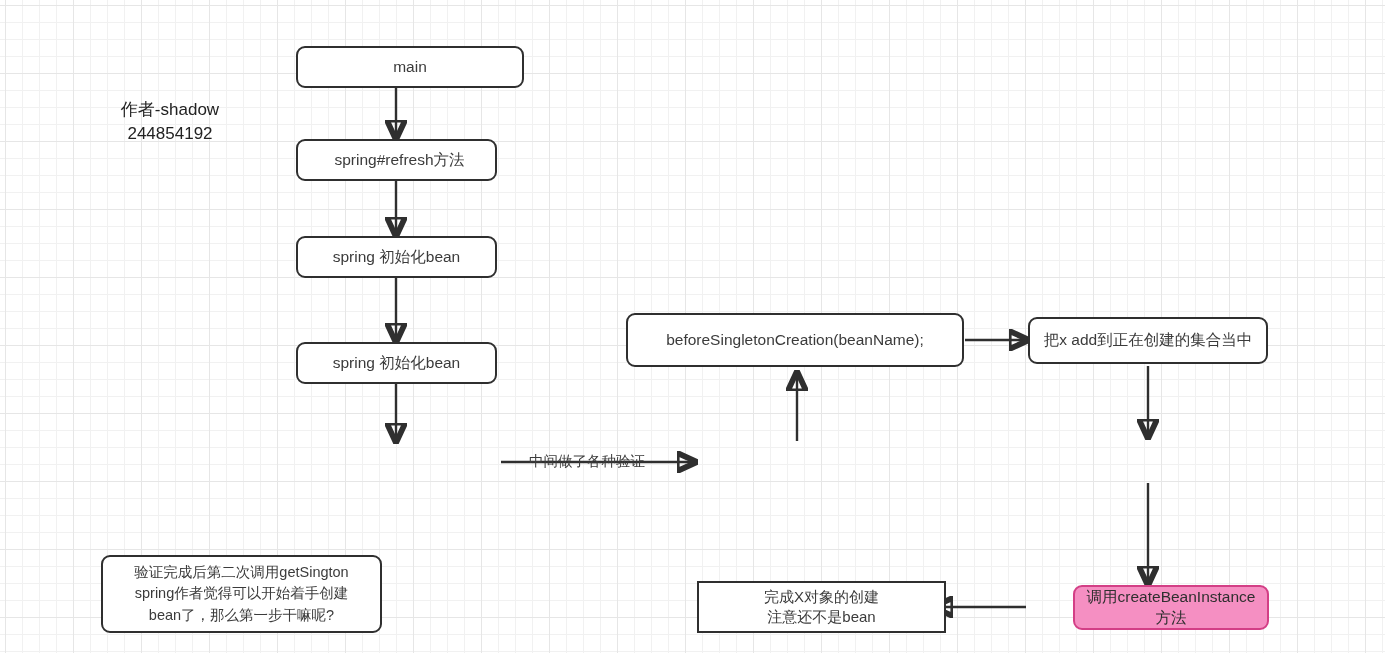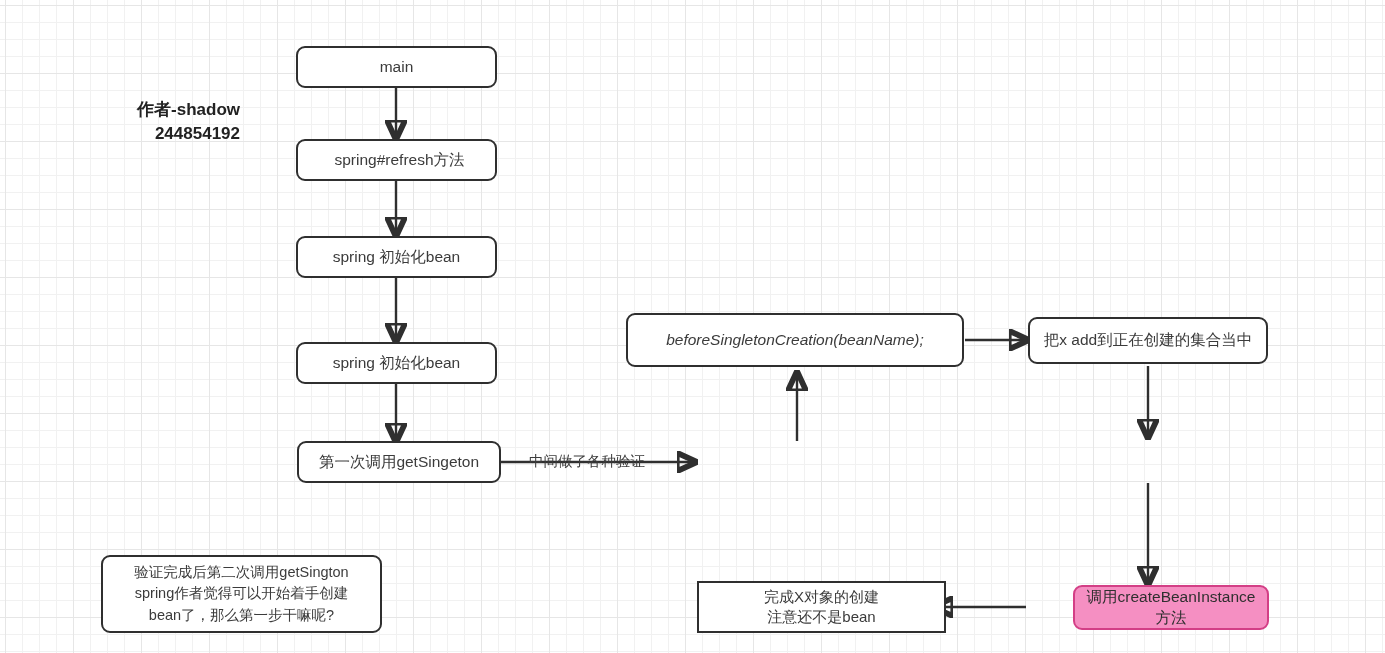--- a/index.html
+++ b/index.html
@@ -39,25 +39,25 @@
     padding: 2px 8px;
   }
   .node.square { border-radius: 0; }
   .node.pink {
     background: #f58fc2;
     border-color: #d33f86;
     color: #2f2f2f;
   }
   .author {
     position: absolute;
-    font-weight: bold;
+    font-weight: normal;
     font-size: 17px;
     color: #222222;
     line-height: 1.4;
-    text-align: right;
+    text-align: center;
     white-space: pre-line;
   }
   .edge-label {
     position: absolute;
     font-size: 14.5px;
     color: #3b3b3b;
     background: transparent;
     white-space: nowrap;
   }
   svg.links {
@@ -94,34 +94,33 @@
 
     <line x1="1148" y1="366" x2="1148" y2="436" marker-end="url(#ah)"></line>
     <line x1="1148" y1="483" x2="1148" y2="583" marker-end="url(#ah)"></line>
 
     <path d="M1026,607 L936,607" marker-end="url(#ah)"></path>
   </svg>
 
   <div class="author" style="left:100px; top:98px; width:140px;">作者-shadow
 244854192</div>
 
-  <div class="node" style="left:296px; top:46px; width:201px; height:42px;">main</div>
+  <div class="node" style="left:296px; top:46px; width:228px; height:42px;">main</div>
 
   <div class="node" style="left:296px; top:139px; width:201px; height:42px;padding-left:14px;">spring#refresh方法</div>
 
   <div class="node" style="left:296px; top:236px; width:201px; height:42px;">spring 初始化bean</div>
 
   <div class="node" style="left:296px; top:342px; width:201px; height:42px;">spring 初始化bean</div>
 
-  <div class="node" style="left:297px; top:441px; width:204px; height:42px;">第一次调用getSingeton</div>
 
   <div class="edge-label" style="left:529px; top:452px;">中间做了各种验证</div>
 
 
-  <div class="node" style="left:626px; top:313px; width:338px; height:54px;font-style:italic;">beforeSingletonCreation(beanName);</div>
+  <div class="node" style="left:626px; top:313px; width:338px; height:54px;">beforeSingletonCreation(beanName);</div>
 
   <div class="node" style="left:1028px; top:317px; width:240px; height:47px;">把x add到正在创建的集合当中</div>
 
 
   <div class="node pink" style="left:1073px; top:585px; width:196px; height:45px;">调用createBeanInstance方法</div>
 
   <div class="node square" style="left:684px; top:581px; width:249px; height:52px; font-size:15px;margin-left:13px;">完成X对象的创建
 注意还不是bean</div>
 
   <div class="node" style="left:101px; top:555px; width:281px; height:78px; font-size:14.5px; line-height:1.45;">验证完成后第二次调用getSington

